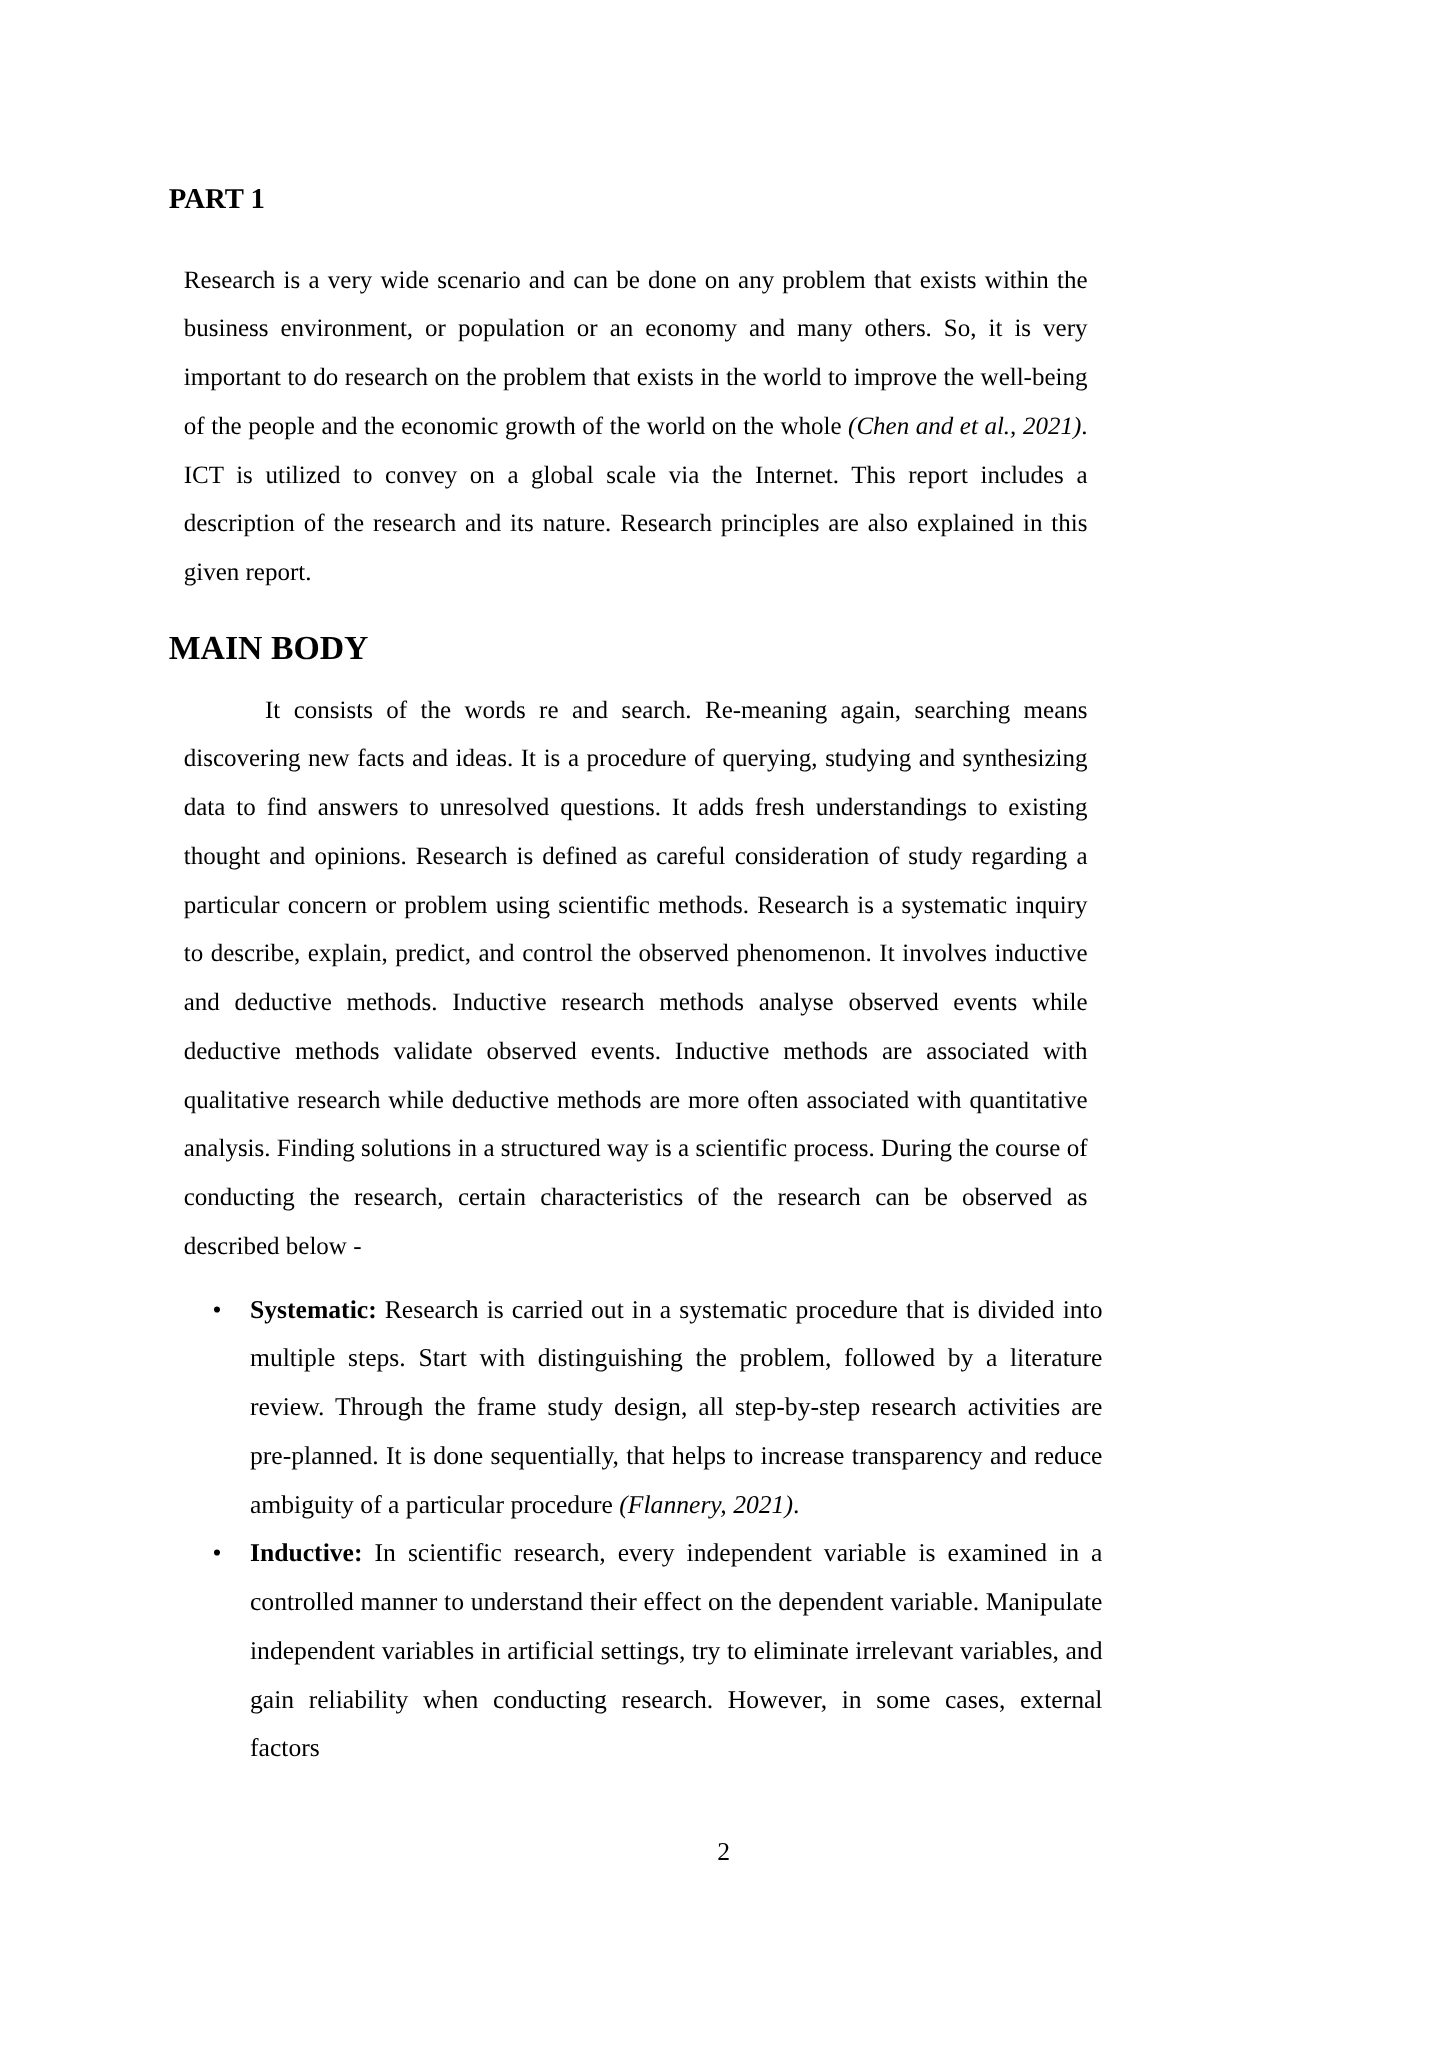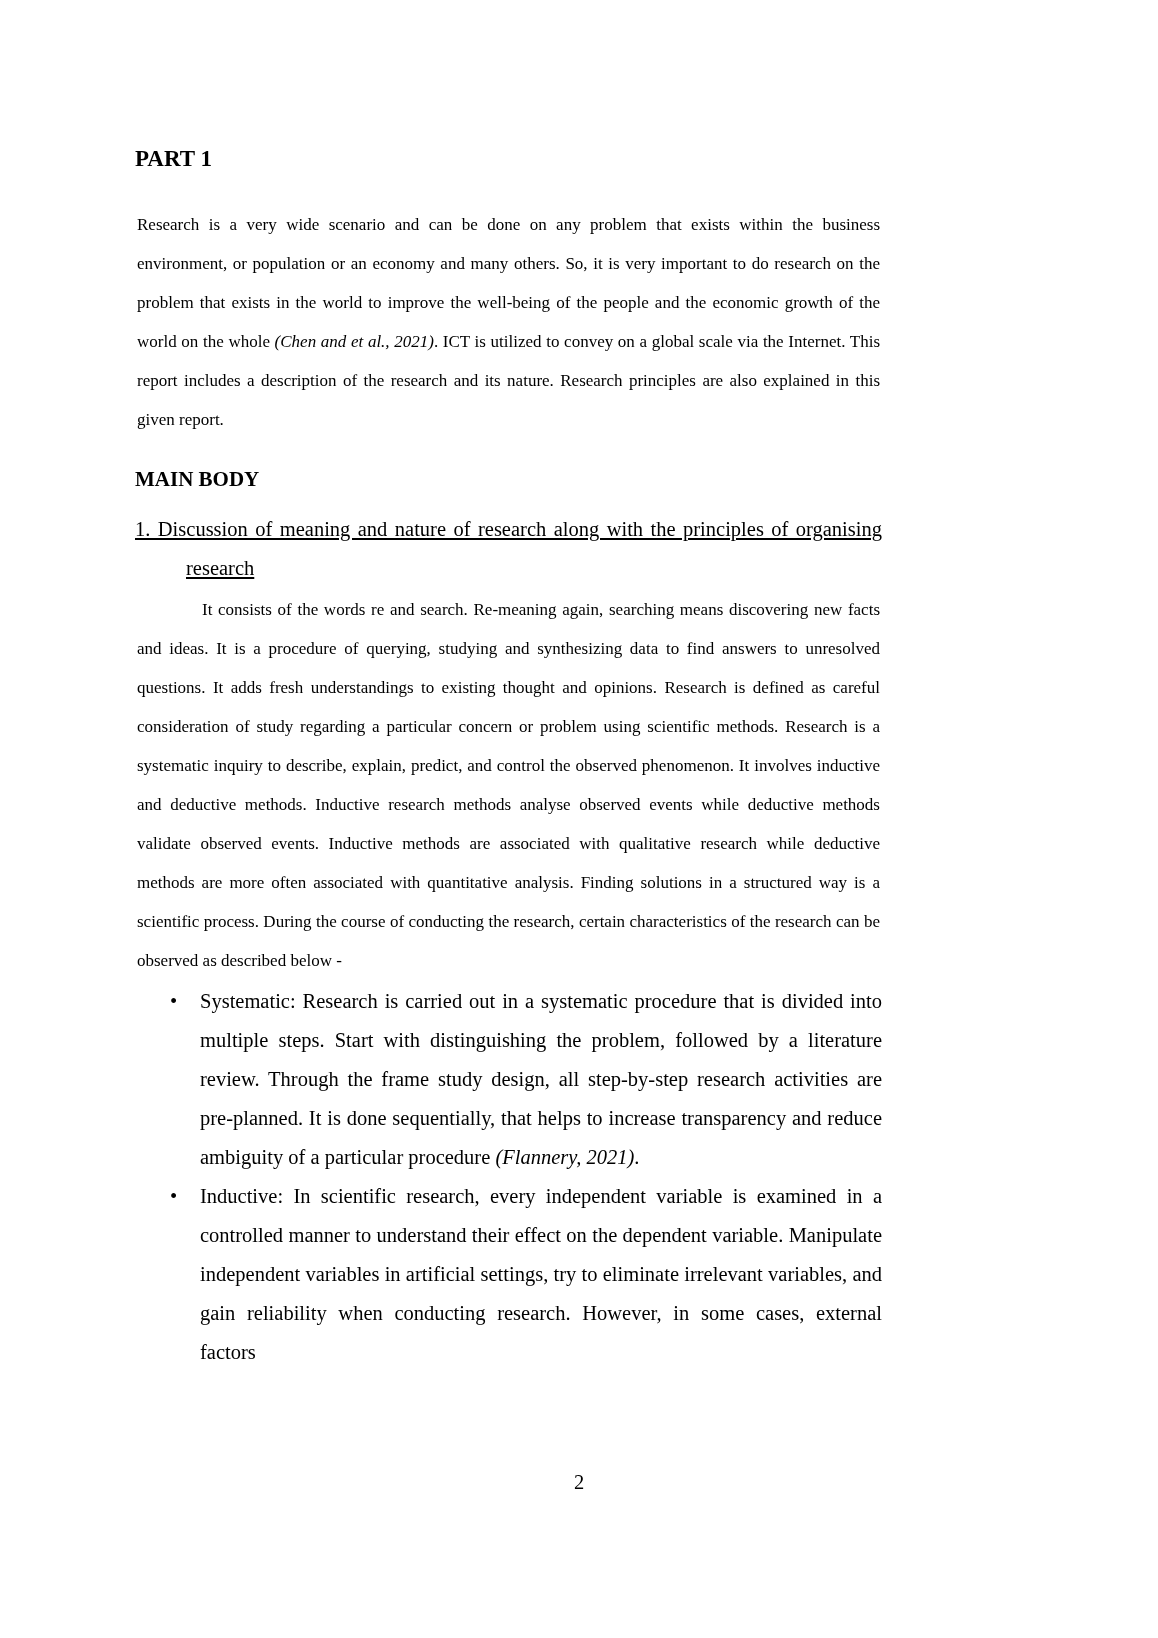--- a/index.html
+++ b/index.html
@@ -27,30 +27,30 @@
     margin: 0 0 33px 0;
     line-height: 26px;
   }
   .h-section {
     font-size: 23px;
     font-weight: bold;
     margin: 0 0 21px 0;
     line-height: 26px;
   }
   .h-mainbody {
-    font-size: 21px;
+    font-size: 27px;
     font-weight: bold;
     margin: 27px 0 18px 0;
     line-height: 26px;
   }
   .body-text {
-    font-size: 17px;
+    font-size: 20px;
     line-height: 39px;
     text-align: justify;
-    margin: 2px;
+    margin: 12px;
   }
   .subheading {
     font-size: 20.5px;
     line-height: 39px;
     margin: 0;
   }
   .subheading .line1 {
     text-align: justify;
     text-align-last: justify;
   }
@@ -76,21 +76,21 @@
     margin: 0;
   }
   .bullet-item .marker {
     position: absolute;
     left: 35px;
     top: 0;
   }
   .justify-last {
     text-align-last: justify;
   }
-  .bold { font-weight: normal; }
+  .bold { font-weight: bold; }
   .italic { font-style: italic; }
   .page-number {
     position: absolute;
     left: 0;
     right: 0;
     top: 1471px;
     text-align: center;
     font-size: 20.5px;
   }
 </style>
@@ -99,24 +99,20 @@
 
 <div class="page">
 
   <h1 class="h-part">PART 1</h1>
 
 
   <p class="body-text"><span>Research is a very wide scenario and can be done on any problem that exists within the business environment, or population or an economy and many others. So, it is very important to do research on the problem that exists in the world to improve the well-being of the people and the economic growth of the world on the whole </span><span class="italic">(Chen and et al., 2021)</span><span>. ICT is utilized to convey on a global scale via the Internet. This report includes a description of the research and its nature. Research principles are also explained in this given report.</span></p>
 
   <h2 class="h-mainbody">MAIN BODY</h2>
 
-  <div class="subheading">
-    <div class="line1"><span class="underline">1. Discussion of meaning and nature of research along with the principles of organising</span></div>
-    <div class="line2"><span class="underline">research</span></div>
-  </div>
 
   <p class="body-text first-indent">It consists of the words re and search. Re-meaning again, searching means discovering new facts and ideas. It is a procedure of querying, studying and synthesizing data to find answers to unresolved questions. It adds fresh understandings to existing thought and opinions. Research is defined as careful consideration of study regarding a particular concern or problem using scientific methods. Research is a systematic inquiry to describe, explain, predict, and control the observed phenomenon. It involves inductive and deductive methods. Inductive research methods analyse observed events while deductive methods validate observed events. Inductive methods are associated with qualitative research while deductive methods are more often associated with quantitative analysis. Finding solutions in a structured way is a scientific process. During the course of conducting the research, certain characteristics of the research can be observed as described below -</p>
 
   <div class="bullet-list">
 
     <div class="bullet-item">
       <span class="marker">•</span>
       <span class="bold">Systematic:</span><span> Research is carried out in a systematic procedure that is divided into multiple steps. Start with distinguishing the problem, followed by a literature review. Through the frame study design, all step-by-step research activities are pre-planned. It is done sequentially, that helps to increase transparency and reduce ambiguity of a particular procedure </span><span class="italic">(Flannery, 2021)</span><span>.</span>
     </div>
 

